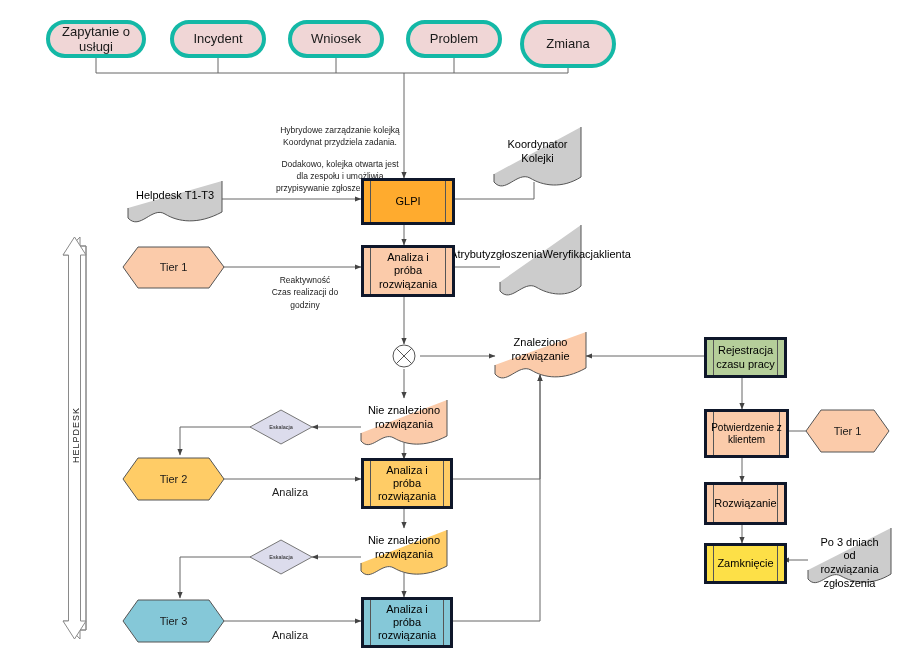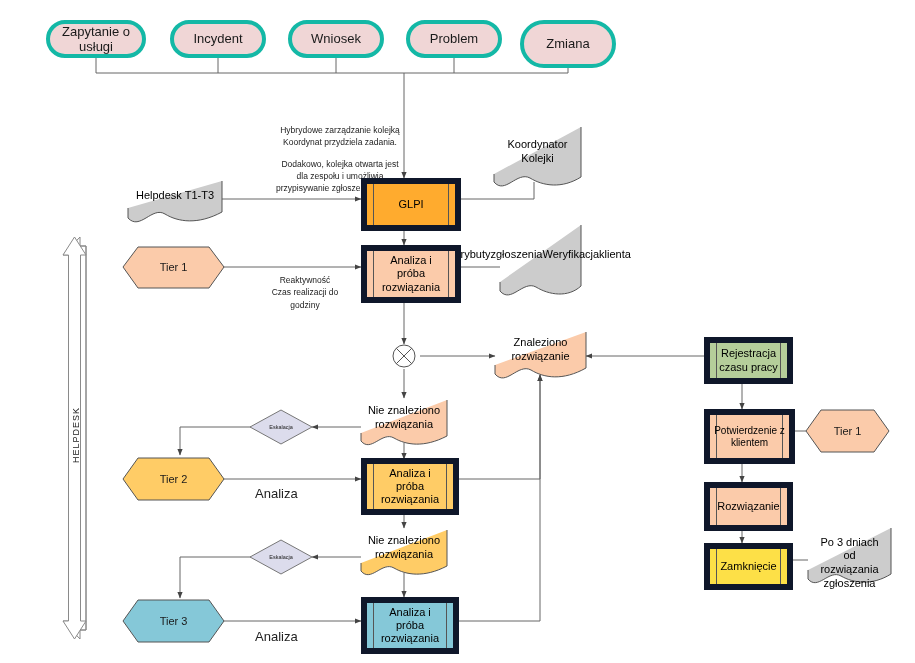--- a/index.html
+++ b/index.html
@@ -4,36 +4,36 @@
 <style>
   html,body{margin:0;padding:0;background:#ffffff;}
   body{font-family:"Liberation Sans","DejaVu Sans",sans-serif;}
   #canvas{position:relative;width:915px;height:663px;background:#fff;overflow:hidden;}
   svg#wires{position:absolute;left:0;top:0;width:915px;height:663px;pointer-events:none;}
   .node{position:absolute;box-sizing:border-box;display:flex;align-items:center;
         justify-content:center;text-align:center;color:#1a1a1a;line-height:1.18;}
   
   .term{border:4px solid #14b8a6;border-radius:30px;background:#f0d6d6;font-size:13px;}
   
-  .proc{border:6px solid #0f172a;font-size:11px;position:absolute;text-decoration:underline;}
+  .proc{border:3px solid #0f172a;font-size:11px;position:absolute;text-decoration:underline;}
   .proc .ptext{position:absolute;inset:0;display:flex;align-items:center;justify-content:center;
                text-align:center;padding:0 9px;box-sizing:border-box;line-height:1.2;}
   .proc .bar{position:absolute;top:0;bottom:0;width:0;border-left:1px solid #555;}
   .proc .bl{left:6px;} .proc .br{right:6px;}
   
   .hex{font-size:11px;}
   
   .doc{font-size:11px;}
   .doc .dtext{position:absolute;left:0;right:0;top:0;display:flex;align-items:center;
               justify-content:center;text-align:center;padding:0 6px;box-sizing:border-box;
               line-height:1.25;}
   
   .dia{font-size:5.5px;}
   .note{position:absolute;font-size:8.5px;color:#222;text-align:center;line-height:1.45;}
-  .edgelabel{position:absolute;font-size:13px;color:#222;text-align:left;}
+  .edgelabel{position:absolute;font-size:11px;color:#222;text-align:center;}
   .vlabel{position:absolute;font-size:9px;letter-spacing:1px;color:#222;
           transform:rotate(-90deg);transform-origin:center center;white-space:nowrap;}
 </style>
 </head>
 <body>
 
 <div id="canvas">
 
   <svg id="wires" viewBox="0 0 915 663" xmlns="http://www.w3.org/2000/svg">
     <defs>

